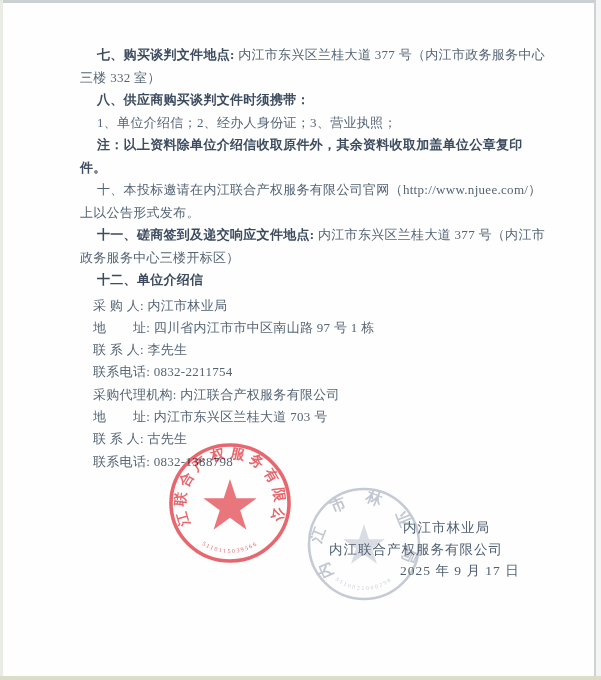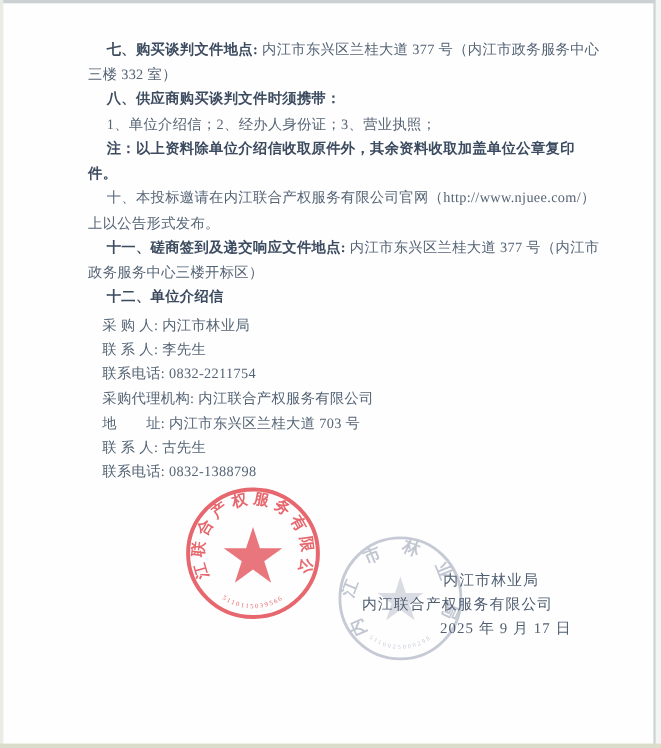--- a/index.html
+++ b/index.html
@@ -8,21 +8,21 @@
     overflow:hidden;font-family:"Liberation Serif","DejaVu Serif",serif;
   }
   
   .edge-top{position:absolute;left:0;top:0;width:601px;height:3px;background:#cbd0d2;}
   .edge-right-outer{position:absolute;right:0;top:0;width:6px;height:680px;background:#f3f5f5;}
   .edge-right{position:absolute;right:5px;top:0;width:2px;height:680px;background:#cdd2d4;}
   .edge-left{position:absolute;left:0;top:0;width:3px;height:680px;background:#e9ece4;}
   .edge-bottom{position:absolute;left:0;bottom:0;width:601px;height:4px;background:#dcdcca;}
 
   .content{
-    position:absolute;left:80px;top:34px;width:466px;
+    position:absolute;left:80px;top:44px;width:466px;
     font-size:13px;line-height:22.5px;letter-spacing:.3px;
     color:#55academic;
     color:#55институт;
     color:#556475;
   }
   .para{margin:0;text-indent:17px;}
   .b{font-weight:bold;color:#3c4b5f;}
   .u{text-decoration:underline;text-underline-offset:3px;}
 
   .contacts{margin-top:3px;padding-left:13px;}
@@ -53,20 +53,21 @@
     <p class="para"><span class="b">七、购买谈判文件地点: </span><span>内江市东兴区兰桂大道 377 号（内江市政务服务中心三楼 332 室）</span></p>
     <p class="para"><span class="b">八、供应商购买谈判文件时须携带：</span></p>
     <p class="para"><span>1、单位介绍信；2、经办人身份证；3、营业执照；</span></p>
     <p class="para"><span class="b">注：以上资料除单位介绍信收取原件外，其余资料收取加盖单位公章复印件。</span></p>
     <p class="para"><span>十、本投标邀请在内江联合产权服务有限公司官网（http://www.njuee.com/）上以公告形式发布。</span></p>
     <p class="para"><span class="b">十一、磋商签到及递交响应文件地点: </span><span>内江市东兴区兰桂大道 377 号（内江市政务服务中心三楼开标区）</span></p>
     <p class="para"><span class="b">十二、单位介绍信</span></p>
 
     <div class="contacts">
       <div class="contact"><span class="clabel">采 购 人: </span><span>内江市林业局</span></div>
+      <div class="contact"><span class="clabel">地　　址: </span><span>四川省内江市市中区南山路 97 号 1 栋</span></div>
       <div class="contact"><span class="clabel">联 系 人: </span><span>李先生</span></div>
       <div class="contact"><span class="clabel">联系电话: </span><span>0832-2211754</span></div>
       <div class="contact"><span class="clabel">采购代理机构: </span><span>内江联合产权服务有限公司</span></div>
       <div class="contact"><span class="clabel">地　　址: </span><span>内江市东兴区兰桂大道 703 号</span></div>
       <div class="contact"><span class="clabel">联 系 人: </span><span>古先生</span></div>
       <div class="contact"><span class="clabel">联系电话: </span><span>0832-1388798</span></div>
     </div>
   </div>
 
   <svg class="stamp stamp-gray" width="116" height="116" viewBox="0 0 116 116">

